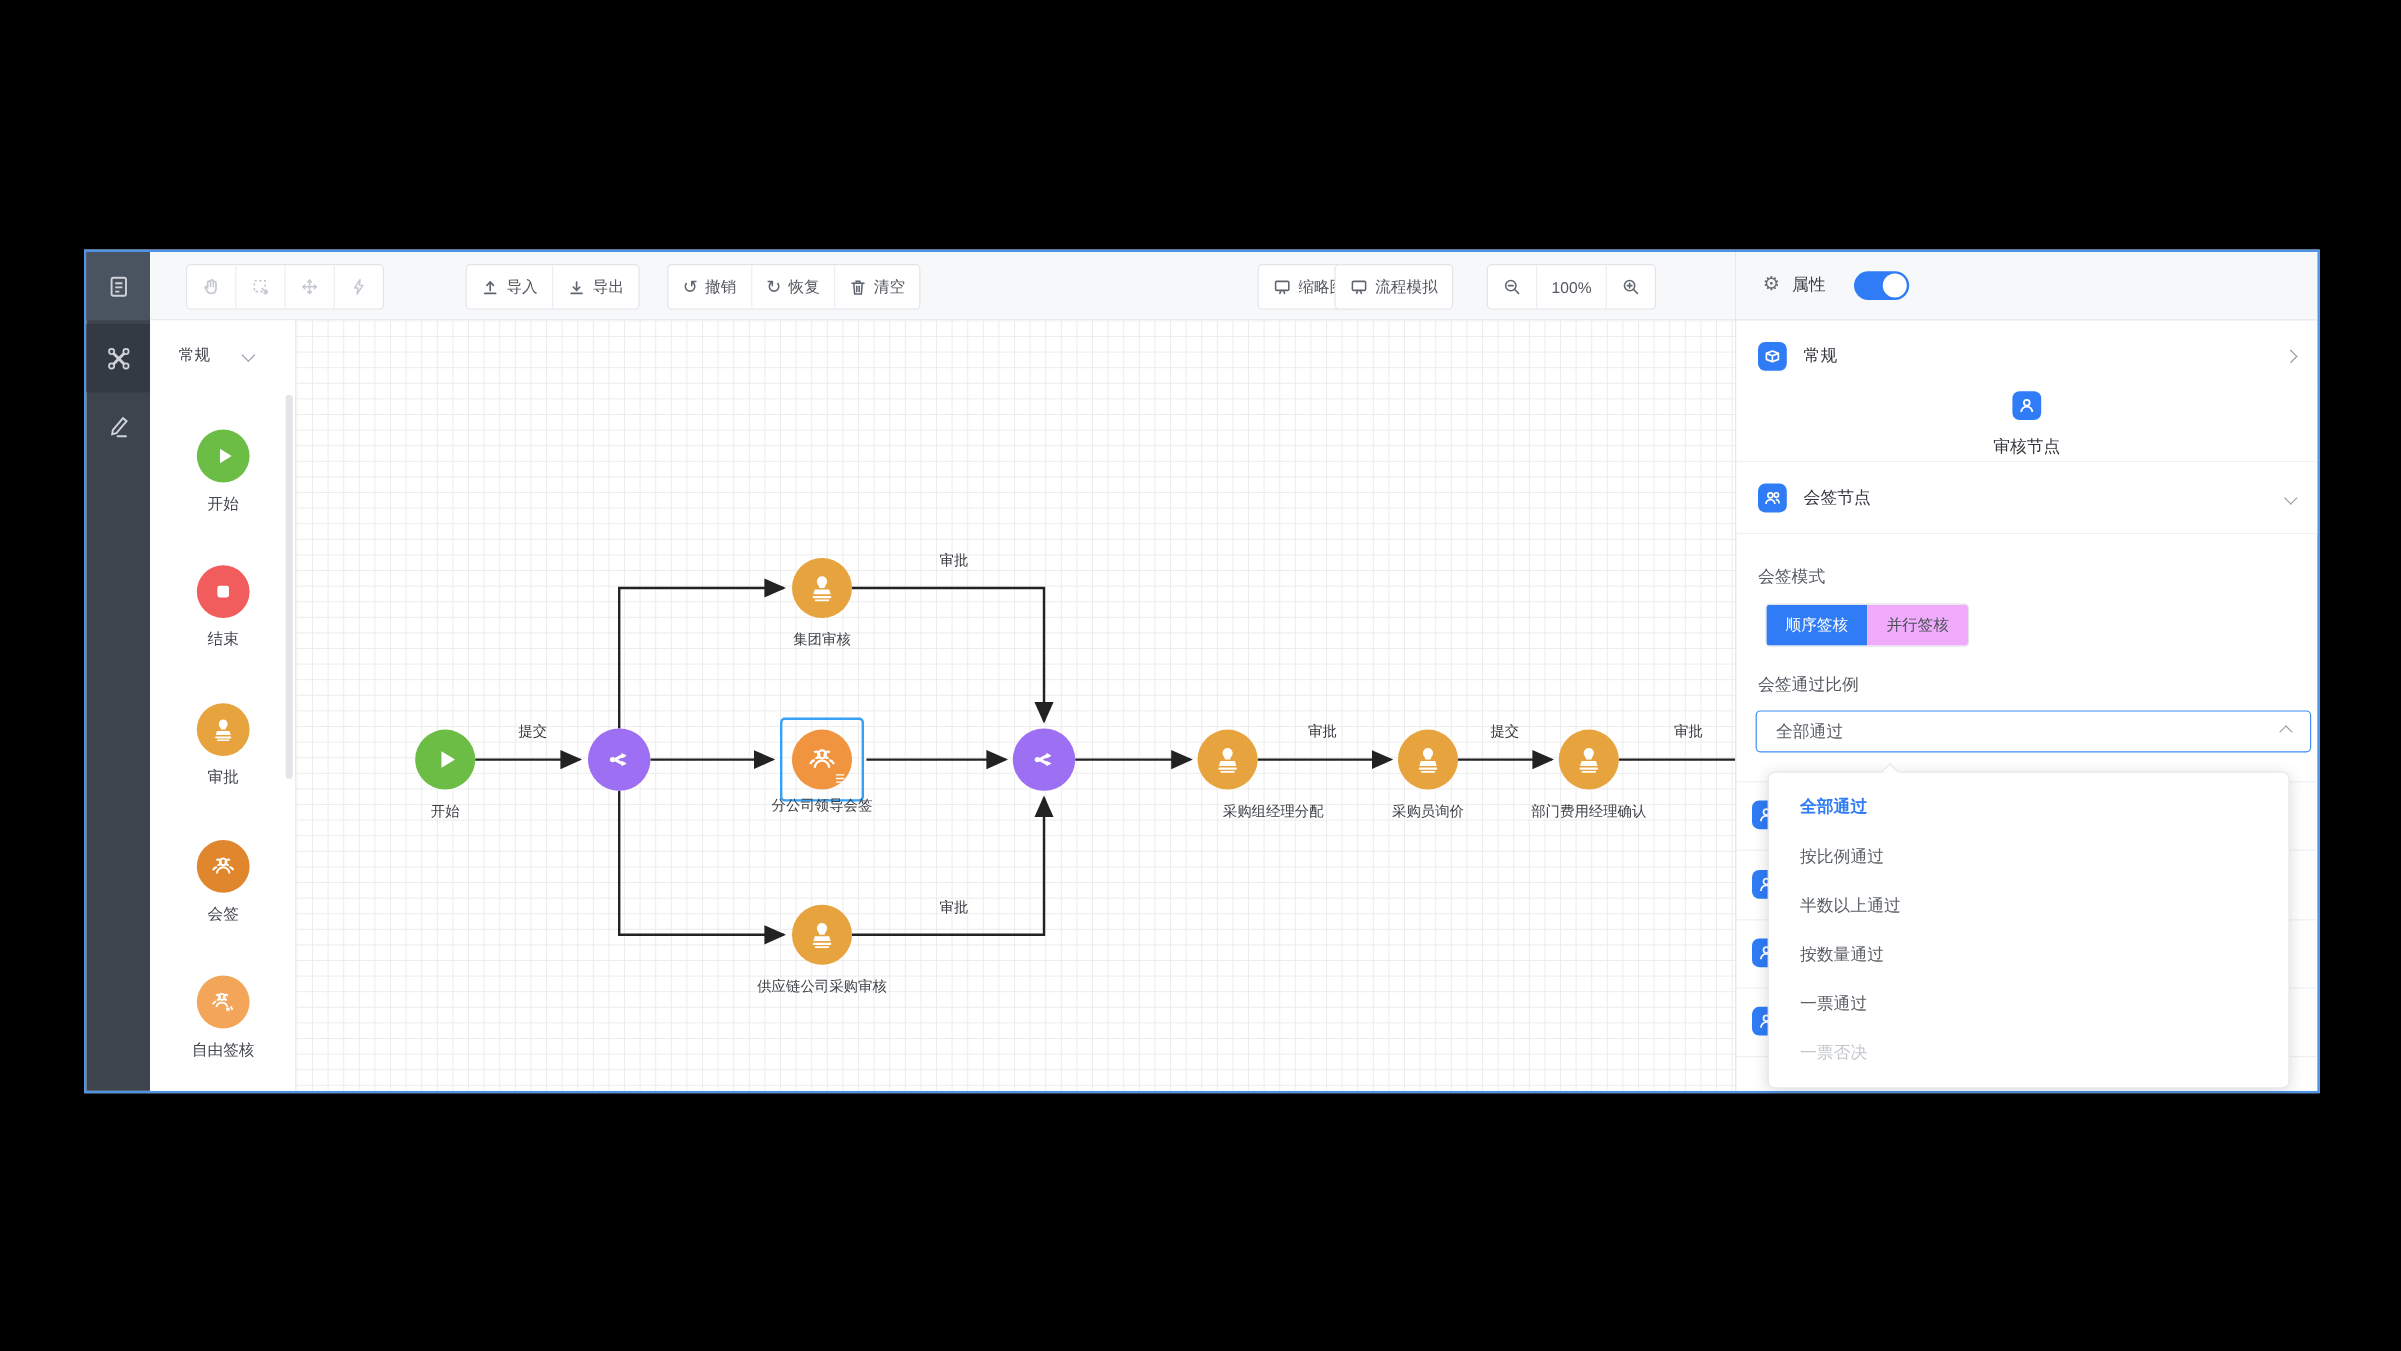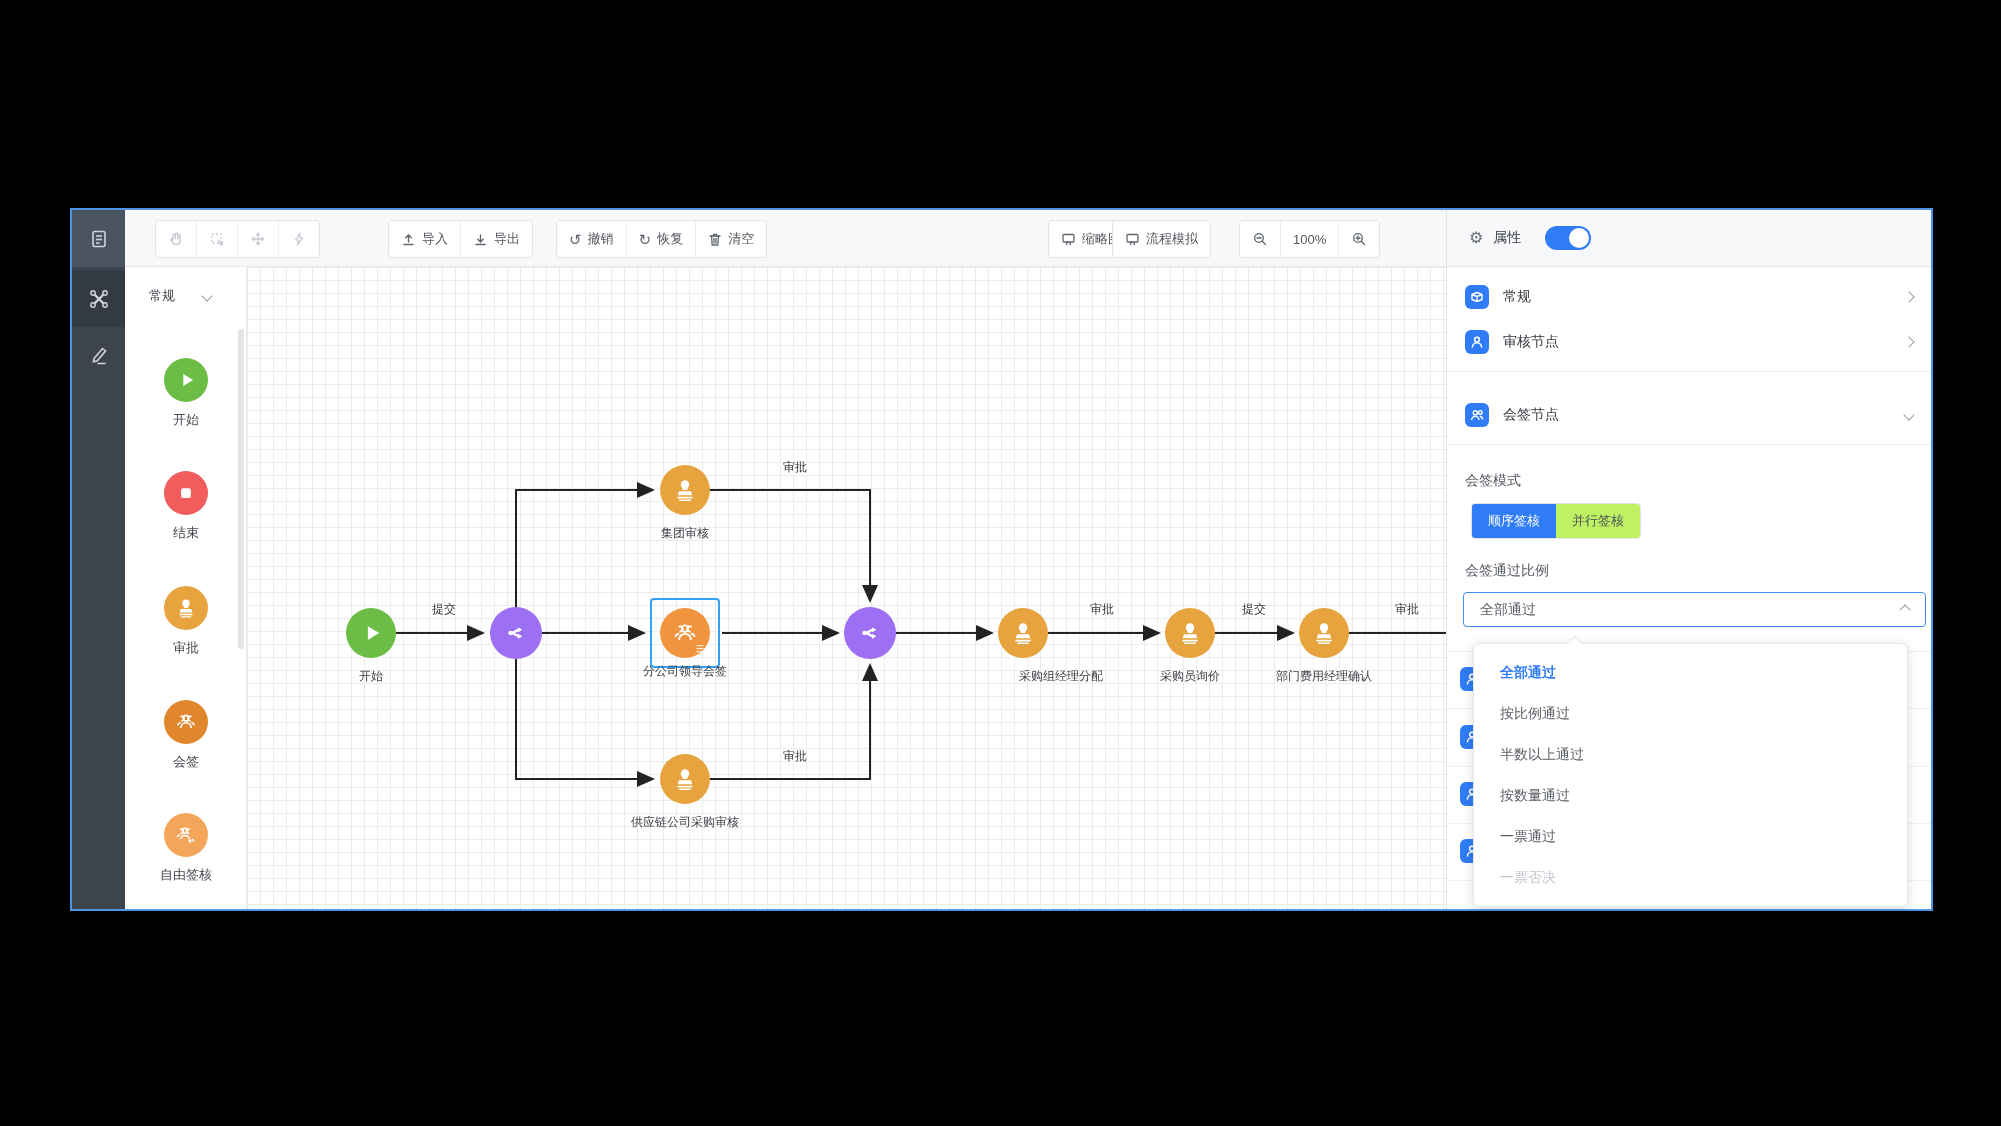--- a/index.html
+++ b/index.html
@@ -50,21 +50,21 @@
   .toggle .knob{position:absolute;right:2px;top:2px;width:20px;height:20px;border-radius:50%;background:#fff;}
   .sect{position:absolute;left:0;width:100%;height:59px;display:flex;align-items:center;padding:0 18px;gap:14px;border-bottom:1px solid #eef0f2;cursor:pointer;background:#fff;}
   .sect-icon{width:24px;height:24px;border-radius:6px;background:#2f7cf6;display:flex;align-items:center;justify-content:center;flex:0 0 auto;}
   .sect-label{font-size:14px;color:#33373d;flex:1;}
   .chev{width:8px;height:8px;border-right:1.6px solid #9aa0a8;border-bottom:1.6px solid #9aa0a8;flex:0 0 auto;}
   .chev.right{transform:rotate(-45deg);}
   .chev.down{transform:rotate(45deg);}
   .chev.up{transform:rotate(-135deg);}
   .fld-label{position:absolute;left:18px;font-size:14px;color:#565b63;}
   .seg{position:absolute;left:24px;top:293px;display:flex;border:1px solid #e2e4e8;border-radius:4px;overflow:hidden;}
-  .seg-btn{padding:8px 16px;font-size:13px;background:#bef264;color:#4c5057;cursor:pointer;}
+  .seg-btn{padding:8px 16px;font-size:13px;background:#f0abfc;color:#4c5057;cursor:pointer;}
   .seg-btn.on{background:#2f7cf6;color:#fff;}
   .select{position:absolute;left:16px;top:382px;width:463px;height:35px;border:1.5px solid #3f8df5;border-radius:4px;background:#fff;display:flex;align-items:center;padding:0 16px;cursor:pointer;}
   .select-val{flex:1;font-size:14px;color:#5a5f66;}
   .hid-icon{position:absolute;left:13px;width:24px;height:24px;border-radius:6px;background:#2f7cf6;display:flex;align-items:center;justify-content:center;}
   .hdiv{position:absolute;left:0;width:100%;height:1px;background:#eef0f2;}
   .dropdown{position:absolute;left:26px;top:433px;width:435px;height:264px;background:#fff;border:1px solid #e4e7ed;border-radius:6px;
             box-shadow:0 2px 12px rgba(0,0,0,.14);padding:8px 0;z-index:5;}
   .dd-notch{position:absolute;left:96px;top:-6px;width:10px;height:10px;background:#fff;border-left:1px solid #e4e7ed;border-top:1px solid #e4e7ed;transform:rotate(45deg);}
   .dd-item{height:41px;line-height:41px;padding:0 26px;font-size:14px;color:#5a5f66;cursor:pointer;}
   .dd-item.sel{color:#2f7cf6;font-weight:bold;}
@@ -458,21 +458,21 @@
               <svg width="16" height="16" viewBox="0 0 16 16">
                 <g fill="none" stroke="#fff" stroke-width="1.4" stroke-linejoin="round">
                   <path d="M8 3.5 L13 5.5 L13 10.5 L8 12.5 L3 10.5 L3 5.5 Z"></path>
                   <path d="M3 5.5 L8 7.5 L13 5.5 M8 7.5 V12.5"></path>
                 </g>
               </svg>
             </span>
     <span class="sect-label">常规</span>
     <i class="chev right"></i>
           </div>
-          <div class="sect" style="top: 103px;">
+          <div class="sect" style="top: 116px; flex-direction: column;">
             <span class="sect-icon">
               <svg width="16" height="16" viewBox="0 0 16 16">
                 <g fill="none" stroke="#fff" stroke-width="1.5">
                   <circle cx="8" cy="5.6" r="2.4"></circle>
                   <path d="M3.4 13.4 a4.6 4.6 0 0 1 9.2 0"></path>
                 </g>
               </svg>
             </span>
     <span class="sect-label">审核节点</span>
     <i class="chev right"></i>

